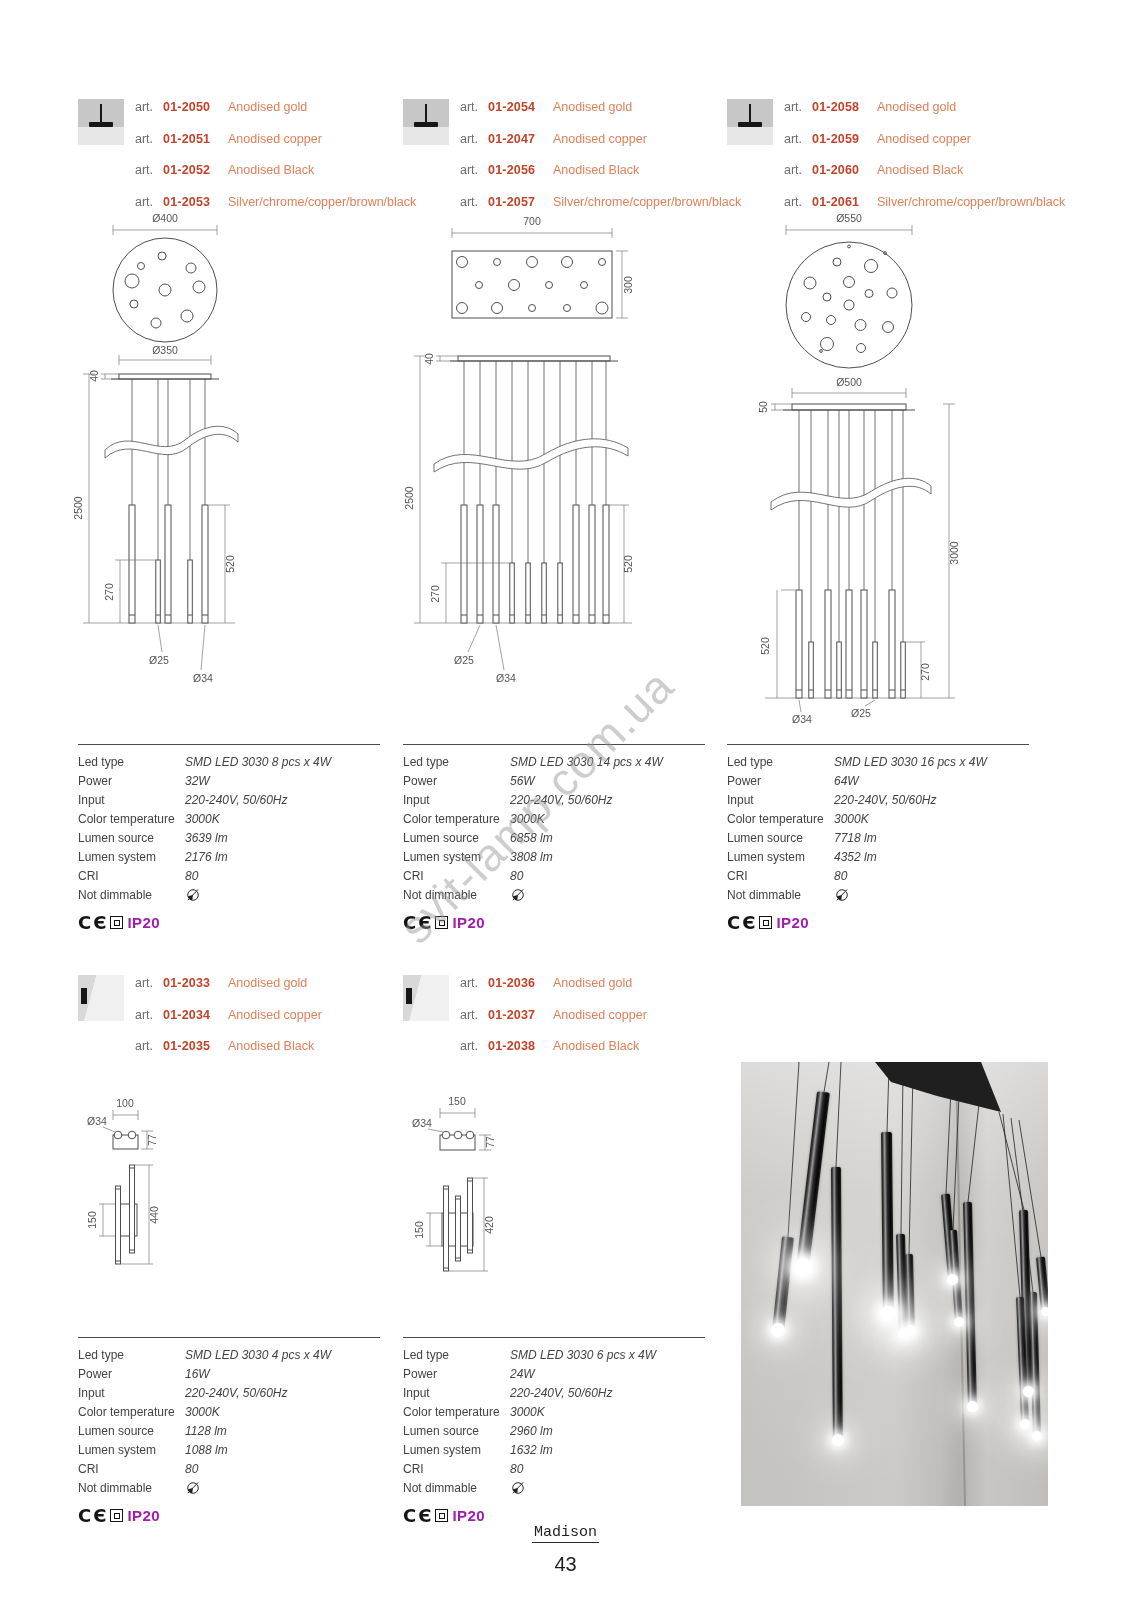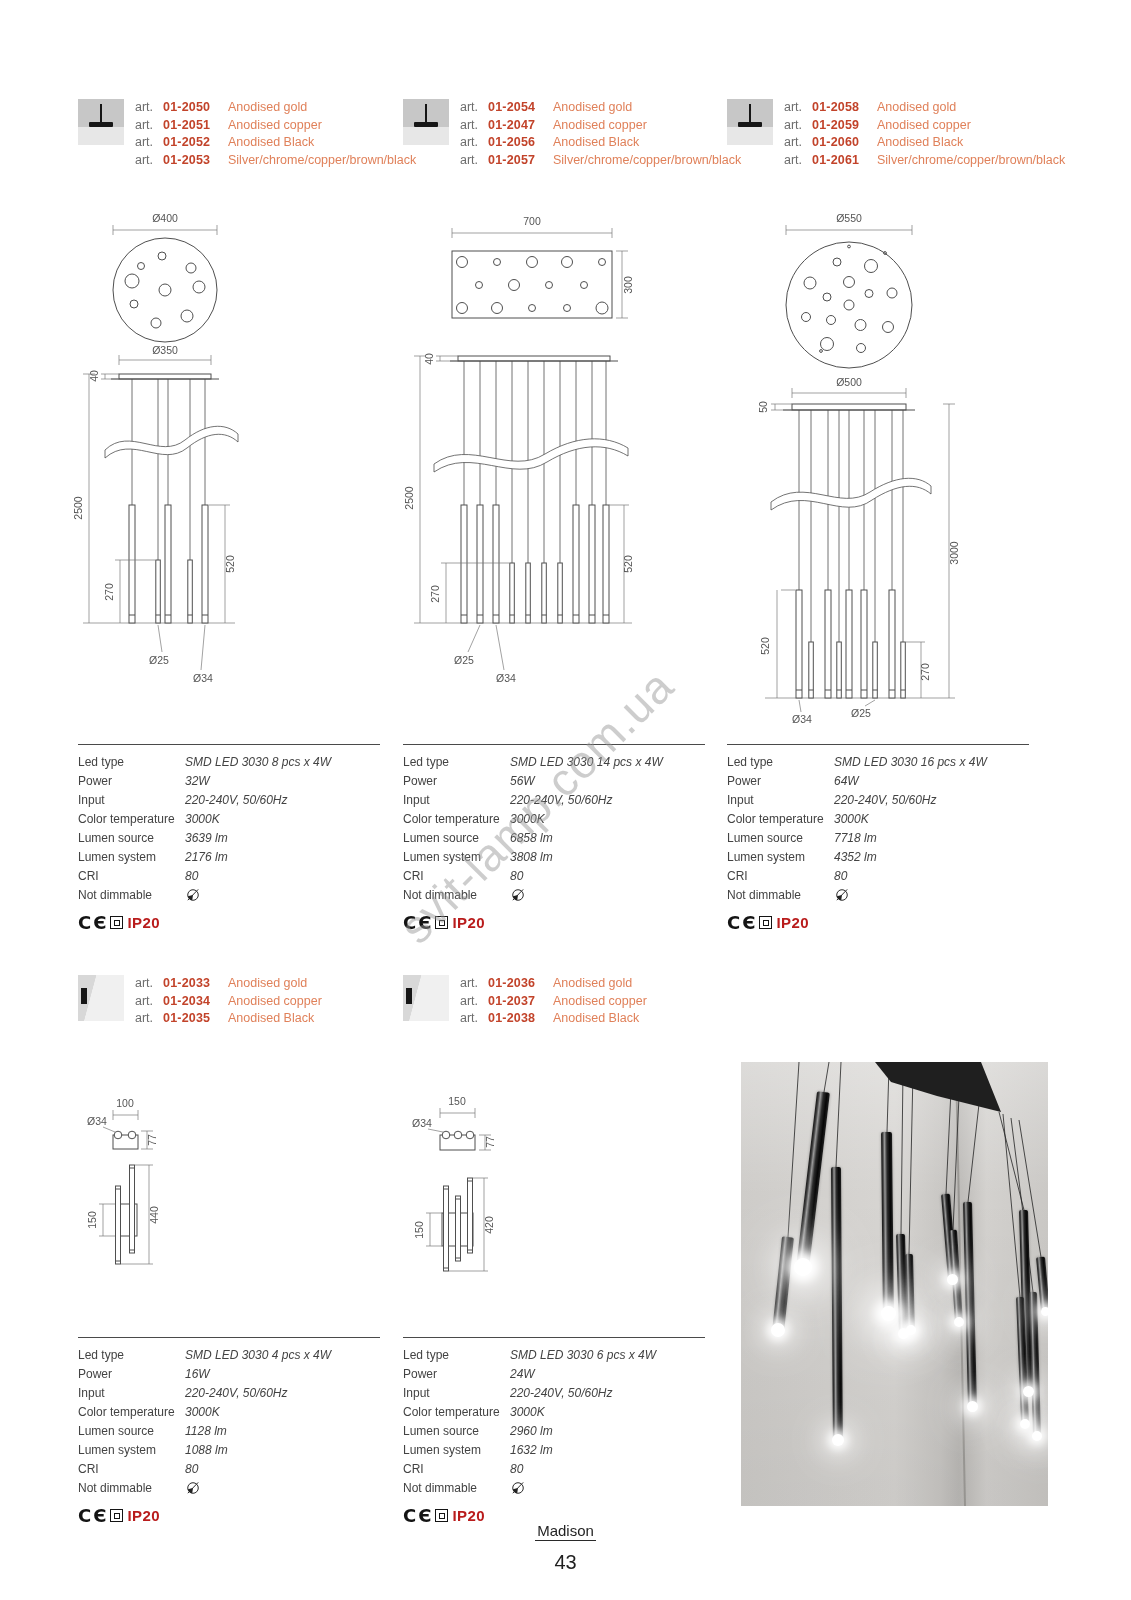--- a/index.html
+++ b/index.html
@@ -7,21 +7,21 @@
   .page{position:relative;width:1131px;height:1600px;background:#fff;overflow:hidden;}
 
   
   .art-block{position:absolute;display:flex;gap:11px;}
   .mount-icon{flex:none;width:46px;height:46px;position:relative;}
   .mount-icon.pendant{background:linear-gradient(to bottom,#c7c7c7 0 61%,#e7e7e7 61% 100%);}
   .mount-icon.pendant::before{content:"";position:absolute;left:22px;top:5px;width:2px;height:18px;background:#161616;}
   .mount-icon.pendant::after{content:"";position:absolute;left:11px;top:23px;width:24px;height:5px;background:#161616;border-radius:1px;}
   .mount-icon.wall{background:linear-gradient(105deg,#d8d8d8 31%,#f0f0f0 32%);}
   .mount-icon.wall::before{content:"";position:absolute;left:3px;top:13px;width:6px;height:16px;background:#161616;}
-  .art-lines{display:flex;flex-direction:column;gap:2px;padding-top:1px;}
+  .art-lines{display:flex;flex-direction:column;gap:16px;padding-top:1px;}
   .art-line{font-size:12.5px;line-height:15.5px;display:flex;gap:7px;align-items:baseline;white-space:nowrap;}
   .art-prefix{color:#6d6d6d;width:21px;flex:none;}
   .art-code{color:#c2432a;font-weight:700;width:58px;flex:none;letter-spacing:.2px;}
   .art-finish{color:#e0815a;}
 
   
   .tech{position:absolute;overflow:visible;}
   .tech .k{stroke:#4f4f4f;stroke-width:1;fill:none;}
   .tech .w{stroke:#4f4f4f;stroke-width:1;fill:#fff;}
   .tech .d{stroke:#7a7a7a;stroke-width:.7;fill:none;}
@@ -31,38 +31,38 @@
 
   
   .spec-table{position:absolute;width:302px;border-top:1.3px solid #4a4a4a;padding-top:7px;font-size:12px;color:#434343;}
   .spec-row{display:flex;align-items:center;height:19px;}
   .spec-label{width:107px;flex:none;}
   .spec-value{flex:1;display:flex;align-items:center;font-style:italic;}
   .cert-line{margin-top:8px;display:flex;align-items:center;}
   .ce{font-size:18px;font-weight:600;color:#141414;letter-spacing:2px;font-family:"DejaVu Sans",sans-serif;}
   .sq{width:11px;height:11px;border:1.7px solid #141414;margin:0 4px 0 2px;display:inline-flex;align-items:center;justify-content:center;}
   .sq::before{content:"";width:4px;height:4px;border:1.3px solid #141414;display:block;}
-  .ip{font-size:15px;font-weight:800;color:#b91c1c;letter-spacing:.4px;}
+  .ip{font-size:15px;font-weight:800;color:#a21caf;letter-spacing:.4px;}
 
   
   .photo{position:absolute;left:741px;top:1062px;width:307px;height:444px;overflow:hidden;
     background:linear-gradient(to right,#ceccc9 0%,#d7d5d2 50%,#c9c7c4 65%,#bcbab7 71%,#d3d1ce 80%,#cac8c5 100%);}
   .photo::before{content:"";position:absolute;inset:0;background:linear-gradient(to bottom,rgba(255,255,255,.3),rgba(255,255,255,0) 30%,rgba(0,0,0,.05) 95%);}
   .ptube{position:absolute;transform-origin:top center;border-radius:2px;
     background:linear-gradient(90deg,#161616 0%,#3d3d3d 15%,#999 30%,#2b2b2b 52%,#060606 78%,#202020 100%);
     box-shadow:0 0 3px rgba(0,0,0,.3);}
   .glow{position:absolute;border-radius:50%;background:#fff;
     box-shadow:0 0 8px 4px rgba(255,255,255,.95),0 0 22px 10px rgba(255,255,255,.55),0 0 40px 18px rgba(255,255,255,.22);}
   .glow.big{box-shadow:0 0 10px 6px rgba(255,255,255,1),0 0 30px 16px rgba(255,255,255,.7),0 0 60px 28px rgba(255,255,255,.3);}
 
   
   .watermark{position:absolute;left:408px;top:908px;transform:rotate(-45deg);transform-origin:left center;
     font-size:46px;color:rgba(150,150,150,.48);letter-spacing:1px;white-space:nowrap;pointer-events:none;z-index:6;}
   .footer{position:absolute;left:0;top:1522px;width:1131px;text-align:center;color:#1f1f1f;}
-  .collection-name{display:inline-block;font-size:15px;border-bottom:1.2px solid #2a2a2a;padding:0 2px 1px;}
+  .collection-name{display:inline-block;font-size:15px;border-bottom:1.2px solid #2a2a2a;padding:0 2px 1px;font-family:Liberation Mono, monospace;}
   .page-number{font-size:20px;margin-top:10px;}
 </style>
 </head>
 <body>
 
 <div class="page">
 
   <div class="art-block" style="left:78px;top:99px;">
     <div class="mount-icon pendant"></div>
     <div class="art-lines">

